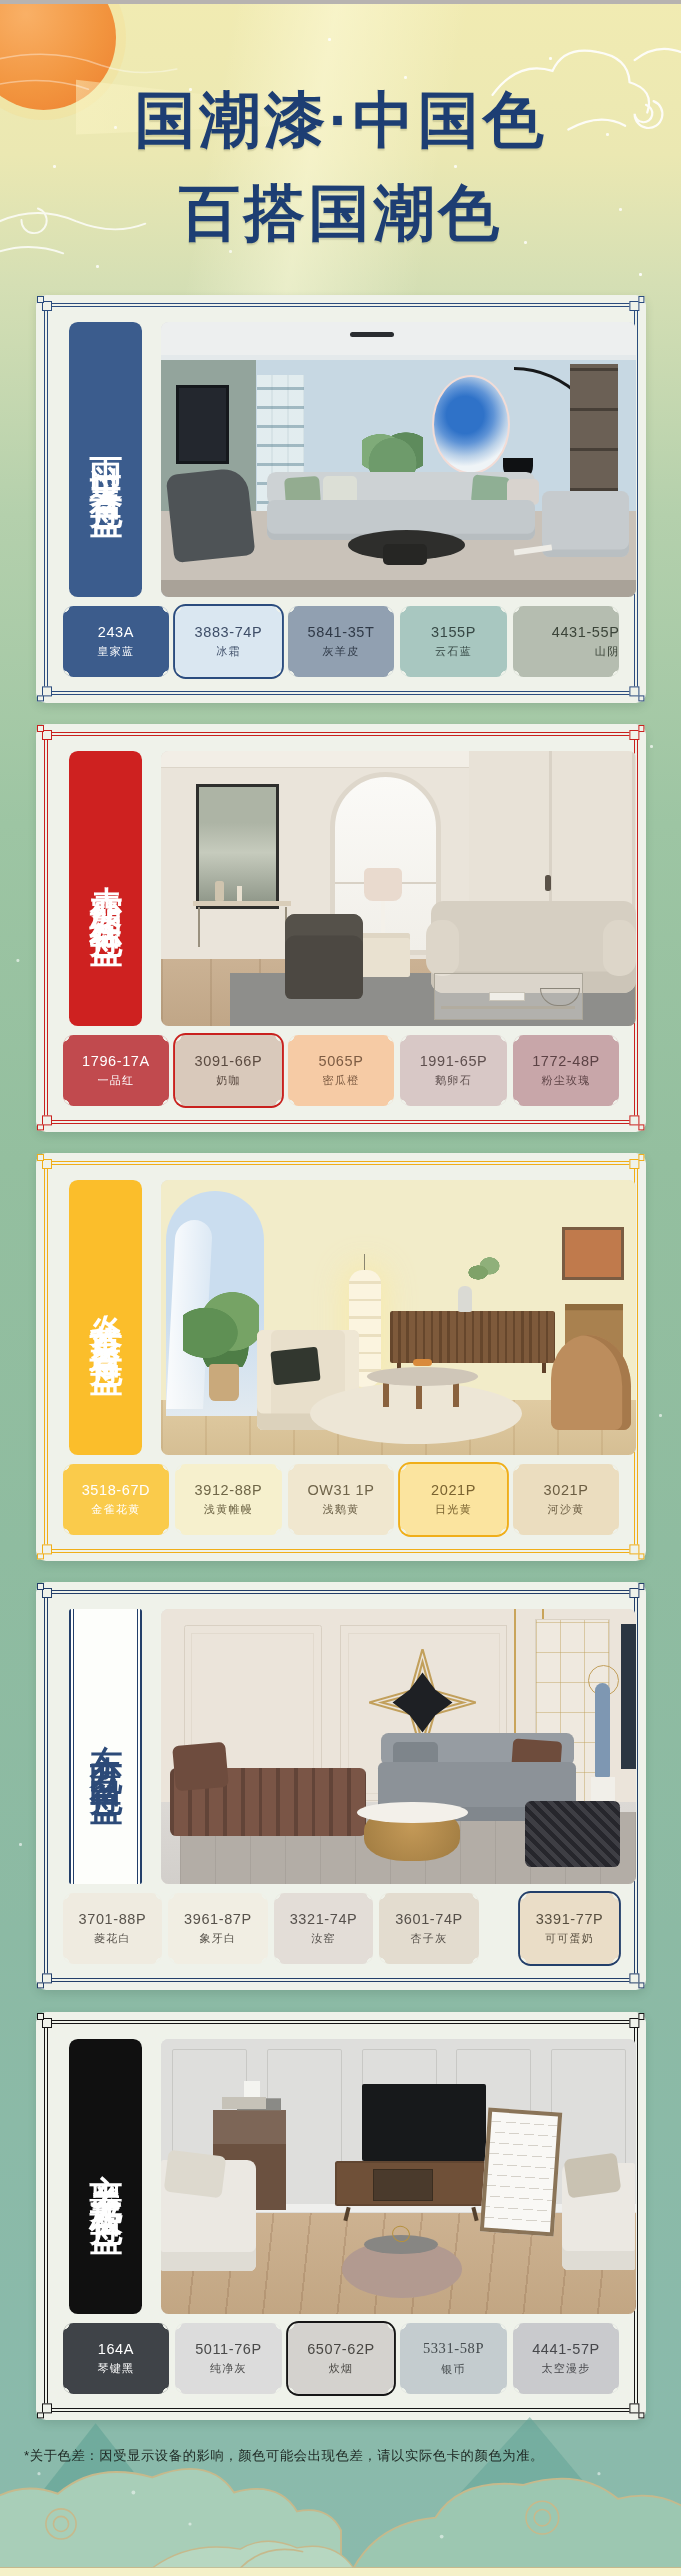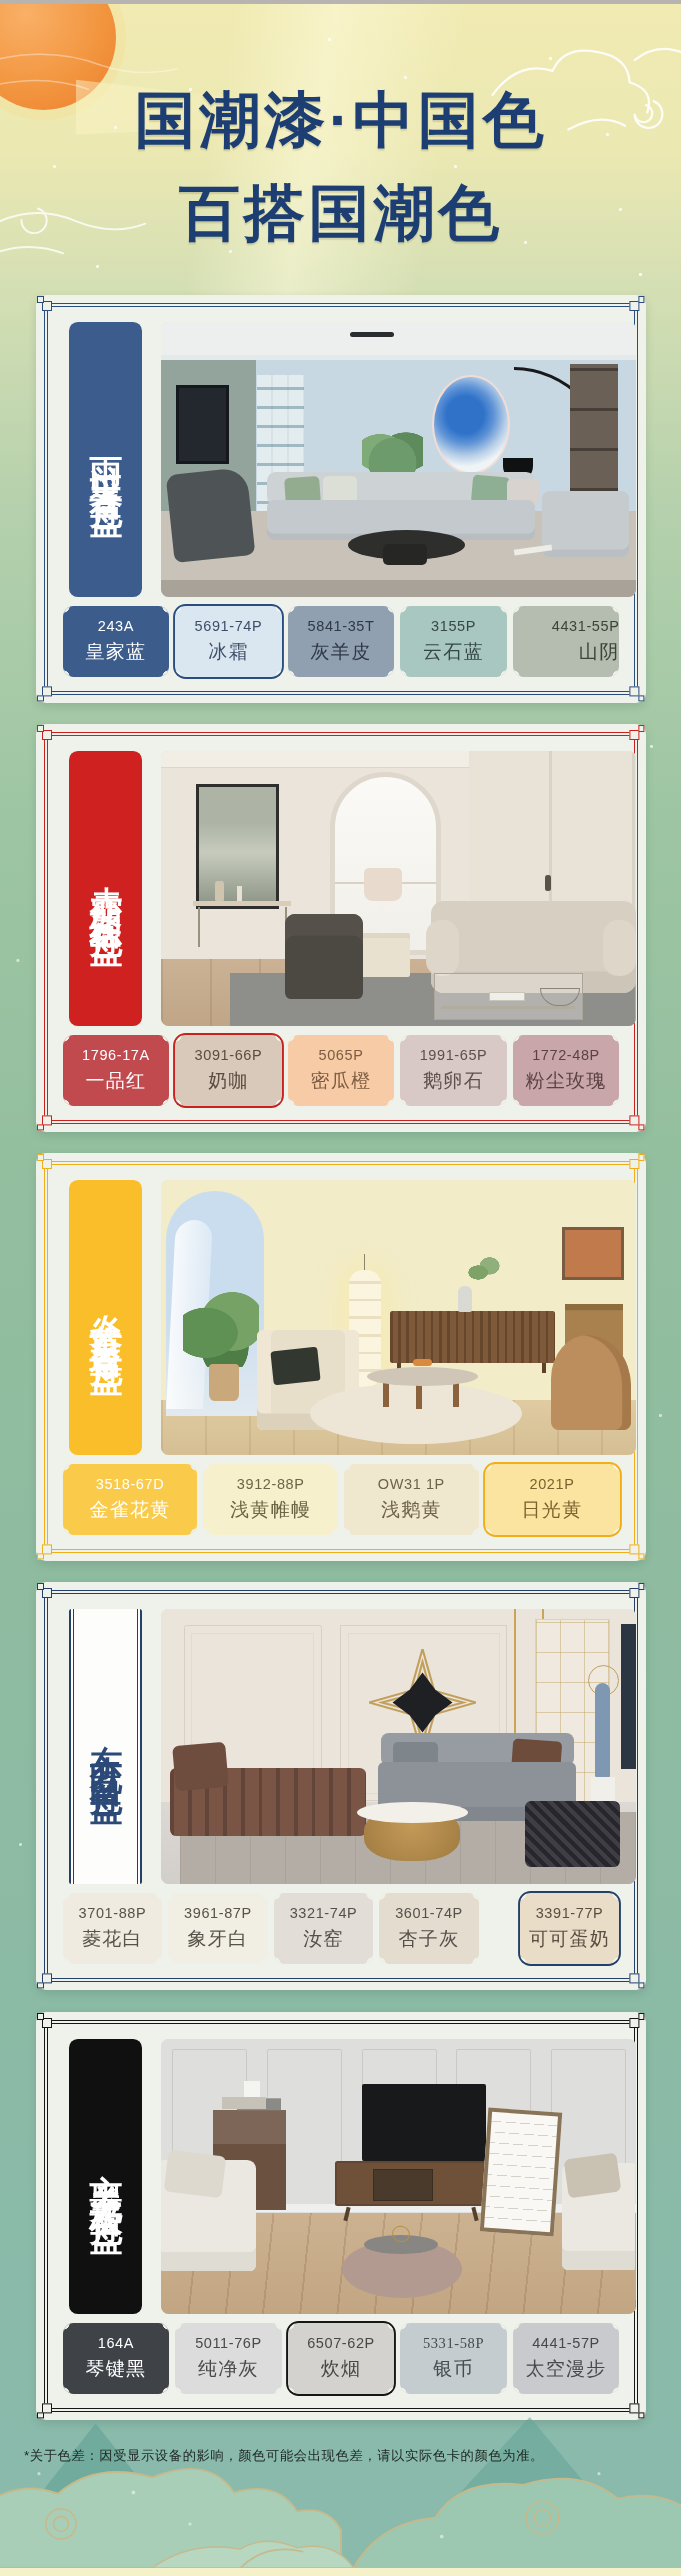--- a/index.html
+++ b/index.html
@@ -59,21 +59,21 @@
   .swatches{position:absolute;left:26.5px;top:311px;width:557px;height:71px;display:flex;gap:5.7px;z-index:2;}
   .swatch{position:relative;flex:1;border-radius:10.7px;display:flex;flex-direction:column;
         align-items:center;justify-content:center;gap:4.4px;}
   .swatch .cut{position:absolute;inset:0;z-index:0;border-radius:10.7px;pointer-events:none;background-image:
         radial-gradient(circle 7px at 0 0,var(--cbg) 6.4px,transparent 7px),
         radial-gradient(circle 7px at 100% 0,var(--cbg) 6.4px,transparent 7px),
         radial-gradient(circle 7px at 0 100%,var(--cbg) 6.4px,transparent 7px),
         radial-gradient(circle 7px at 100% 100%,var(--cbg) 6.4px,transparent 7px);}
   .swatch.selected{box-shadow:0 0 0 1.9px var(--ac);}
   .swatch .code{position:relative;z-index:1;font-size:14.5px;font-weight:500;letter-spacing:0.6px;}
-  .swatch .sname{position:relative;z-index:1;font-size:19px;font-weight:500;letter-spacing:1.3px;}
+  .swatch .sname{position:relative;z-index:1;font-size:11px;font-weight:500;letter-spacing:1.3px;}
   .footnote{position:absolute;left:24px;top:2447px;font-size:13.3px;font-weight:500;
         color:#202B26;letter-spacing:0.6px;z-index:5;}
   .waves{position:absolute;left:0;bottom:7.6px;z-index:1;}
   .creamstrip{position:absolute;left:0;bottom:0;width:682px;height:7.6px;background:#F5F1C8;}
 </style>
 </head>
 <body>
 
 <div id="poster">
 
@@ -136,21 +136,21 @@
       <div class="ph" style="left:353px;top:225px;width:38px;height:6.3px;background:#EEECE6;transform:rotate(-8deg);"></div>
     </div>
     <div class="swatches">
       <div class="swatch" style="background: rgb(60, 92, 140); color: rgb(255, 255, 255);">
           <div class="cut"></div>
           <span class="code">243A</span>
           <span class="sname">皇家蓝</span>
         </div>
       <div class="swatch selected" style="background: rgb(218, 231, 241); color: rgb(62, 78, 104);">
           <div class="cut"></div>
-          <span class="code">5691-74P</span>
+          <span class="code">3883-74P</span>
           <span class="sname">冰霜</span>
         </div>
       <div class="swatch" style="background: rgb(145, 160, 177); color: rgb(47, 57, 71);">
           <div class="cut"></div>
           <span class="code">5841-35T</span>
           <span class="sname">灰羊皮</span>
         </div>
       <div class="swatch" style="background: rgb(168, 199, 192); color: rgb(54, 72, 69);">
           <div class="cut"></div>
           <span class="code">3155P</span>
@@ -273,20 +273,25 @@
         </div>
       <div class="swatch" style="background: rgb(240, 231, 207); color: rgb(110, 99, 73);">
           <div class="cut"></div>
           <span class="code">OW31 1P</span>
           <span class="sname">浅鹅黄</span>
         </div>
       <div class="swatch selected" style="background: rgb(251, 228, 159); color: rgb(122, 99, 48);">
           <div class="cut"></div>
           <span class="code">2021P</span>
           <span class="sname">日光黄</span>
+        </div>
+      <div class="swatch" style="background: rgb(235, 221, 191); color: rgb(107, 93, 66);">
+          <div class="cut"></div>
+          <span class="code">3021P</span>
+          <span class="sname">河沙黄</span>
         </div>
     </div>
   </div>
 
   <div class="card" style="top: 1582px; --ac: #233F6A; --bbg: #FDFEFB; --btx: #2C4A78;">
     <div class="frame"></div>
     <div class="corn c-tl"></div>
     <div class="corn c-tr"></div>
     <div class="corn c-bl"></div>
     <div class="corn c-br"></div>

